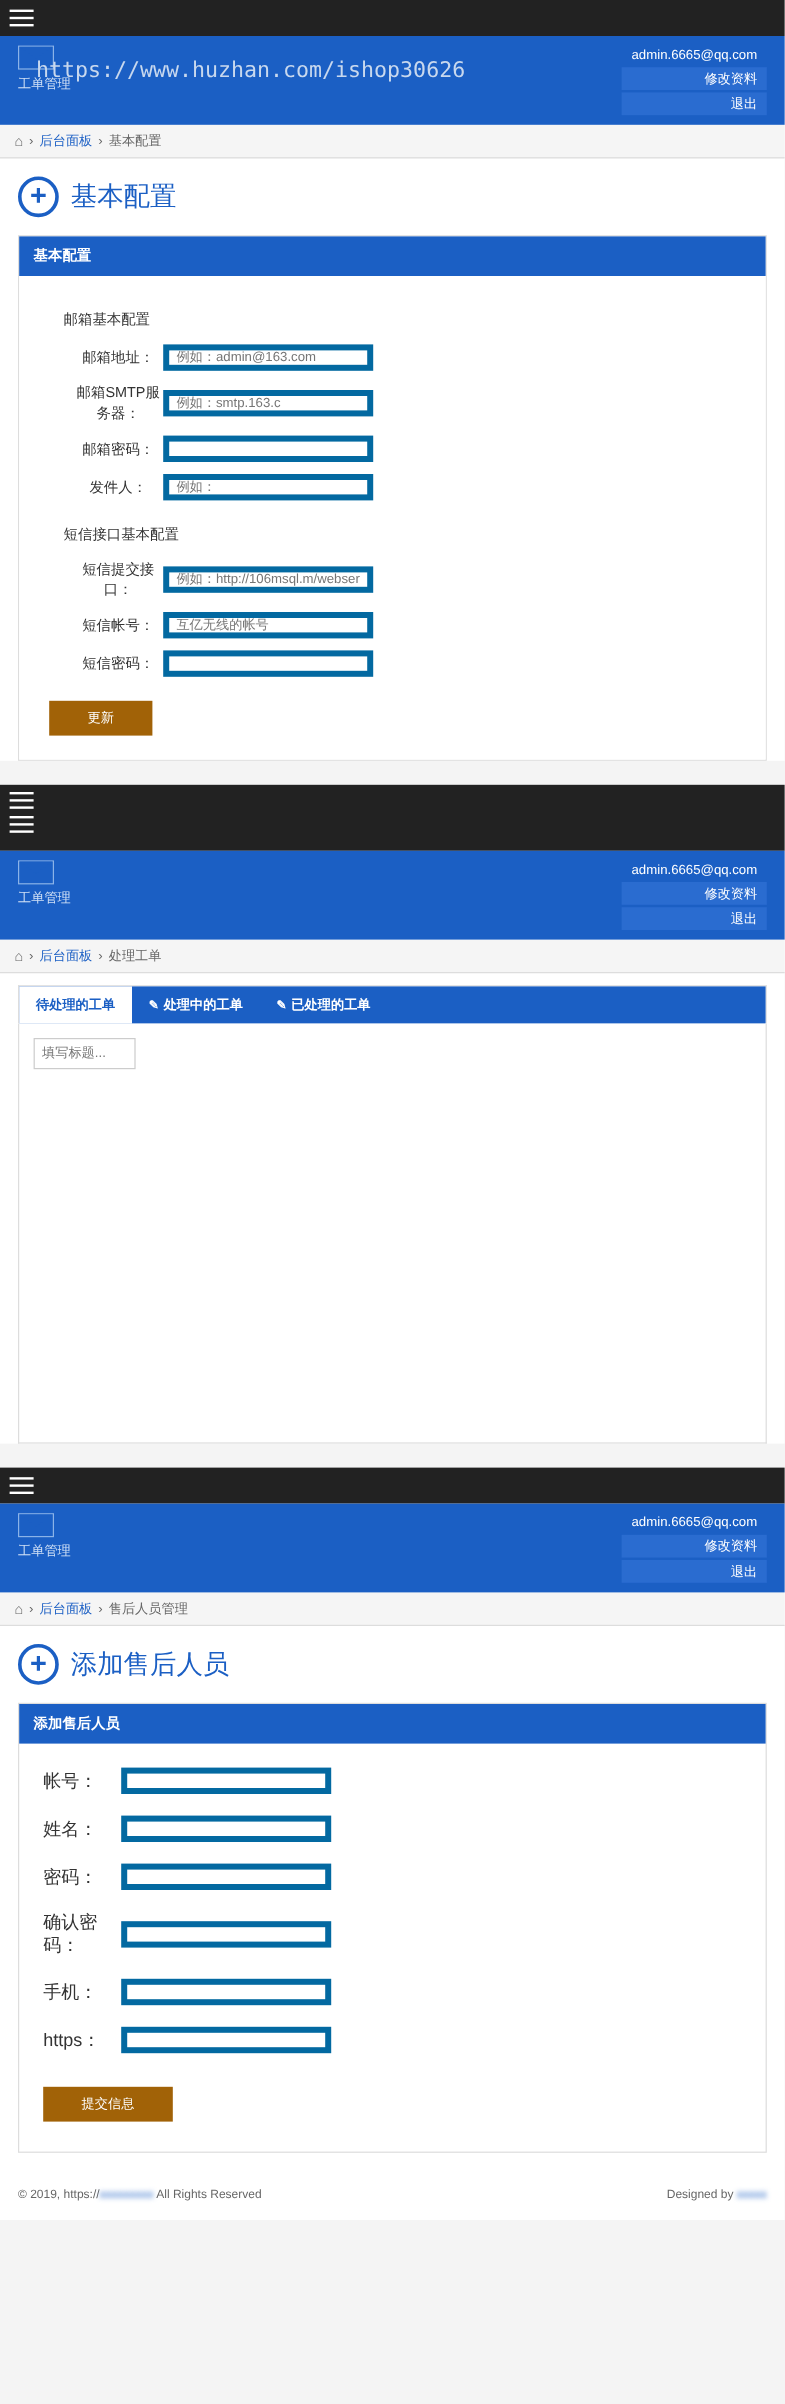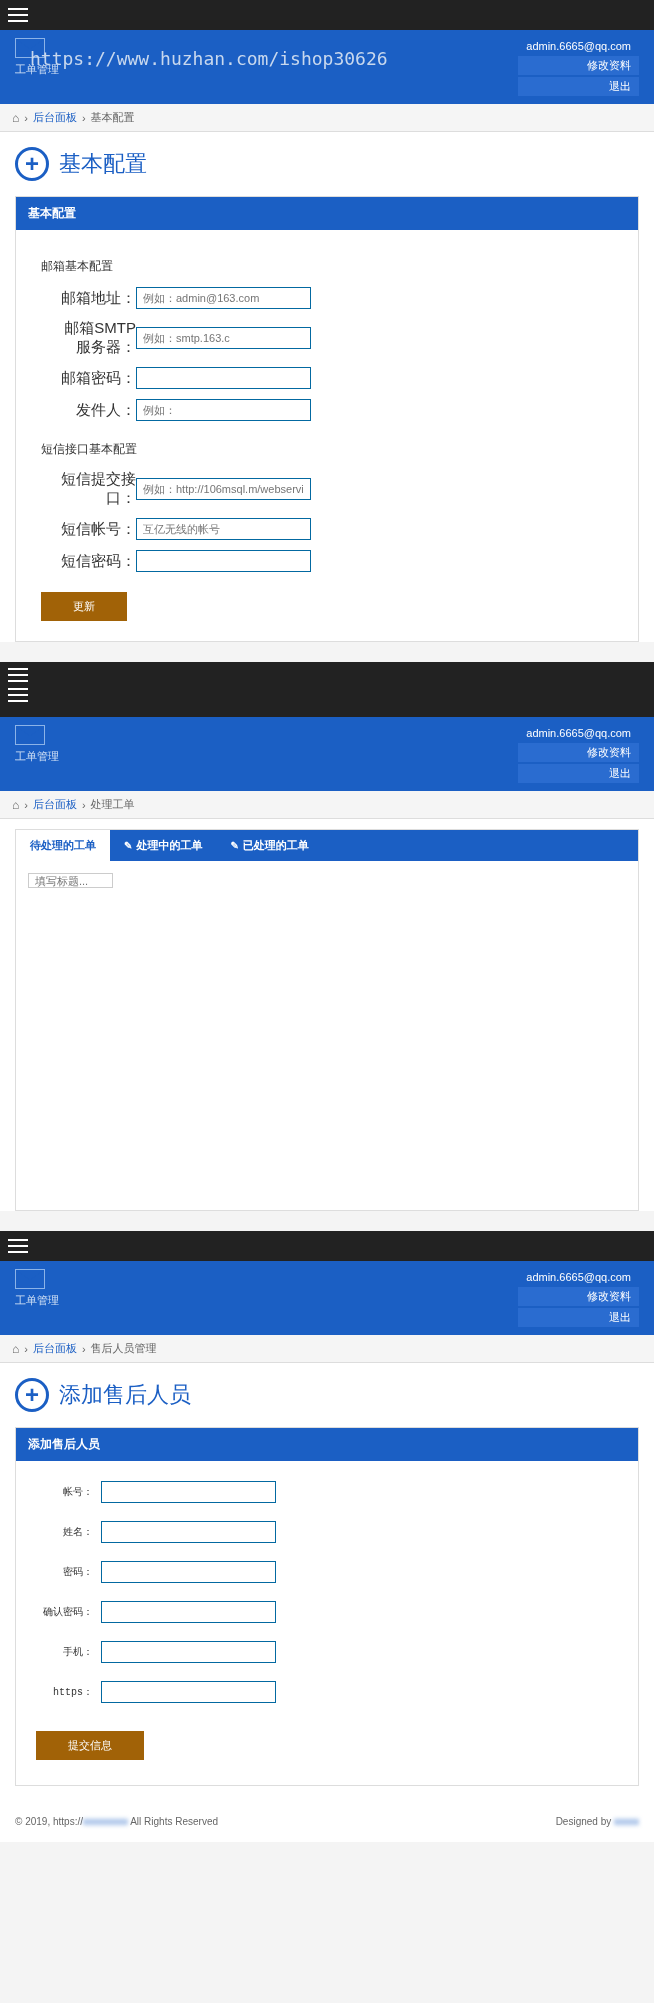--- a/index.html
+++ b/index.html
@@ -30,36 +30,36 @@
     .breadcrumb .home-icon { font-size: 12px; }
     
     .page-title-row { display: flex; align-items: center; padding: 15px; gap: 10px; }
     .add-circle { width: 34px; height: 34px; border: 3px solid #1b5fc4; border-radius: 50%; display: flex; align-items: center; justify-content: center; color: #1b5fc4; font-size: 24px; font-weight: bold; cursor: pointer; line-height: 1; }
     .page-title { color: #1b5fc4; font-size: 22px; font-weight: normal; }
     
     .panel { margin: 0 15px 15px; border: 1px solid #ddd; background: #fff; }
     .panel-header { background: #1b5fc4; color: #fff; padding: 8px 12px; font-size: 12px; font-weight: bold; }
     .panel-body { padding: 20px 25px; background: #fff; }
     
-    .section-title { font-size: 12px; color: #333; margin: 8px 0 12px; }
+    .section-title { font-size: 12px; color: #333; margin: 8px 12px 12px; }
     .form-row { display: flex; align-items: center; margin-bottom: 10px; }
-    .form-label { width: 95px; font-size: 15px; color: #333; text-align: right; padding-left: 20px; }
-    .form-label-b { width: 65px; font-size: 10px; color: #333; text-align: right; padding-right: 8px; font-family: Liberation Mono, monospace; }
-    .form-input { width: 175px; height: 22px; border: 1px solid #0369a1; padding: 0 6px; font-size: 11px; color: #999; }
+    .form-label { width: 95px; font-size: 12px; color: #333; text-align: center; padding-left: 20px; }
+    .form-label-b { width: 65px; font-size: 15px; color: #333; text-align: left; padding-right: 8px; }
+    .form-input { width: 175px; height: 22px; border: 5px solid #0369a1; padding: 0 6px; font-size: 11px; color: #999; }
     .form-input.wide { width: 175px; }
     
     .btn-update { background: #a16207; color: #fff; border: none; padding: 7px 32px; font-size: 11px; cursor: pointer; margin-top: 10px; margin-left: 0; }
     
     .tabs { background: #1b5fc4; display: flex; }
     .tab { padding: 8px 14px; color: #fff; font-size: 11px; cursor: pointer; display: flex; align-items: center; gap: 4px; font-weight: bold; }
     .tab.active { background: #fff; color: #1b5fc4; }
     .tab-edit-icon { font-size: 10px; }
     
     .ticket-body { min-height: 350px; padding: 12px; background: #fff; border: 1px solid #ddd; border-top: none; margin: 0 15px 15px; }
-    .title-input { width: 85px; height: 15px; border: 1px solid #ccc; padding: 0 6px; font-size: 11px; }
+    .title-input { width: 85px; height: 26px; border: 1px solid #ccc; padding: 0 6px; font-size: 11px; }
     
     .panel3-body { padding: 20px 20px 25px; }
     .panel3-body .form-row { margin-bottom: 18px; }
     
     .footer { display: flex; justify-content: space-between; padding: 15px; font-size: 10px; color: #666; }
     .footer a { color: #1b5fc4; text-decoration: none; }
   </style>
 </head>
 <body>
 

